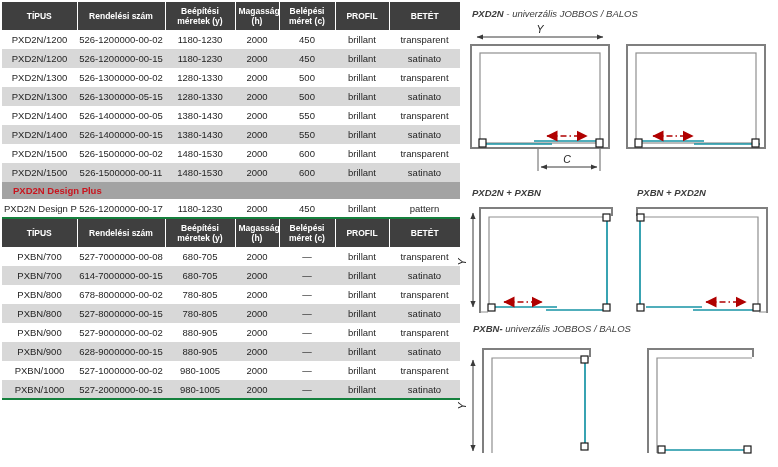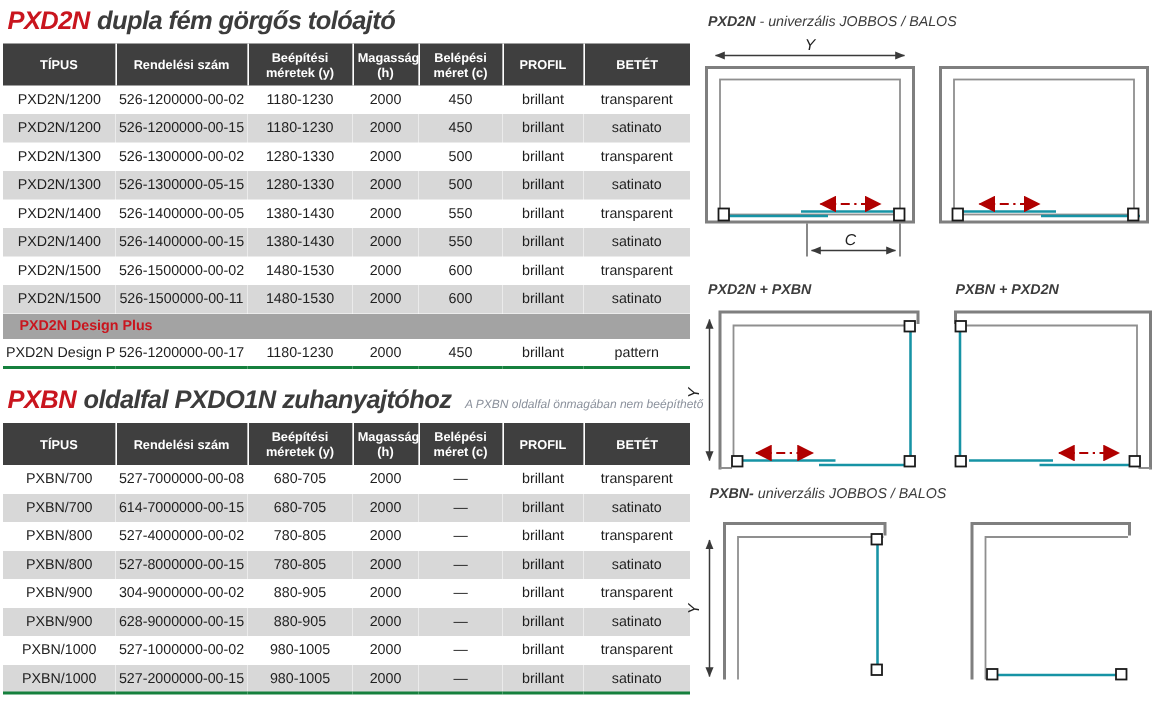--- a/index.html
+++ b/index.html
@@ -36,23 +36,20 @@
   .dim-thin { stroke:#3a3a3a; stroke-width:0.8; fill:none; }
   .dlabel { font-size:9.5px; font-style:italic; fill:#3c3c3c; }
   .dlabel .b { font-weight:bold; }
   .dim-label { font-size:10.5px; font-style:italic; fill:#222; text-anchor:middle; }
 </style>
 </head>
 <body>
 
 <div class="left-col">
 
-  <div class="sec-title">
-    <span class="code">PXD2N</span><span>dupla fém görgős tolóajtó</span>
-  </div>
 
   <table class="spec">
     <colgroup>
       <col style="width:75px">
         <col style="width:88px">
         <col style="width:70px">
       <col style="width:44px">
         <col style="width:56px">
         <col style="width:54px">
         <col style="width:71px">
@@ -153,23 +150,20 @@
           <td>526-1200000-00-17</td>
           <td>1180-1230</td>
           <td>2000</td>
           <td>450</td>
           <td>brillant</td>
           <td>pattern</td>
         </tr>
       </tbody>
   </table>
 
-  <div class="sec-title t2">
-    <span class="code">PXBN</span><span>oldalfal PXDO1N zuhanyajtóhoz</span><span class="note">A PXBN oldalfal önmagában nem beépíthető</span>
-  </div>
 
   <table class="spec">
     <colgroup>
       <col style="width:75px">
         <col style="width:88px">
         <col style="width:70px">
       <col style="width:44px">
         <col style="width:56px">
         <col style="width:54px">
         <col style="width:71px">
@@ -199,39 +193,39 @@
           <td>PXBN/700</td>
           <td>614-7000000-00-15</td>
           <td>680-705</td>
           <td>2000</td>
           <td>—</td>
           <td>brillant</td>
           <td>satinato</td>
         </tr>
         <tr>
           <td>PXBN/800</td>
-          <td>527-4000000-00-02</td>
+          <td>678-8000000-00-02</td>
           <td>780-805</td>
           <td>2000</td>
           <td>—</td>
           <td>brillant</td>
           <td>transparent</td>
         </tr>
         <tr class="alt">
           <td>PXBN/800</td>
           <td>527-8000000-00-15</td>
           <td>780-805</td>
           <td>2000</td>
           <td>—</td>
           <td>brillant</td>
           <td>satinato</td>
         </tr>
         <tr>
           <td>PXBN/900</td>
-          <td>304-9000000-00-02</td>
+          <td>527-9000000-00-02</td>
           <td>880-905</td>
           <td>2000</td>
           <td>—</td>
           <td>brillant</td>
           <td>transparent</td>
         </tr>
         <tr class="alt">
           <td>PXBN/900</td>
           <td>628-9000000-00-15</td>
           <td>880-905</td>

